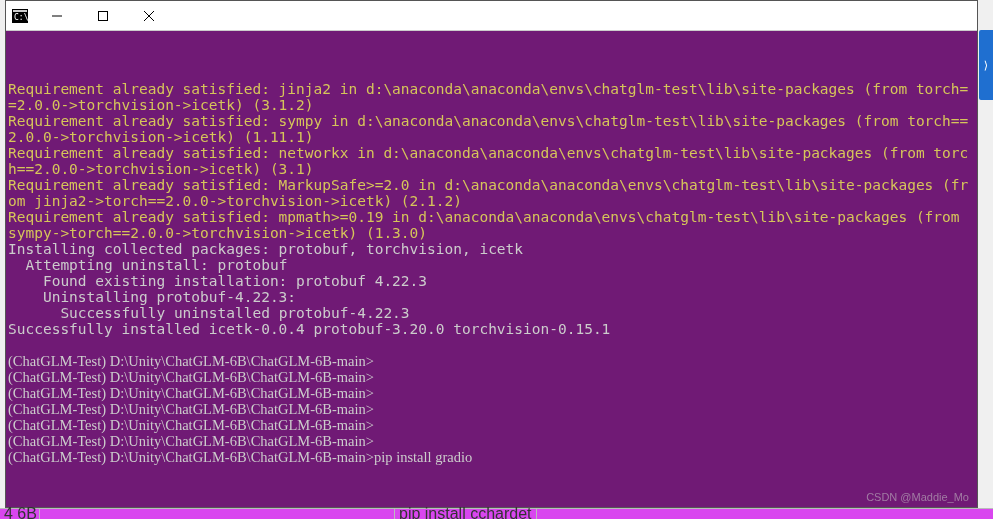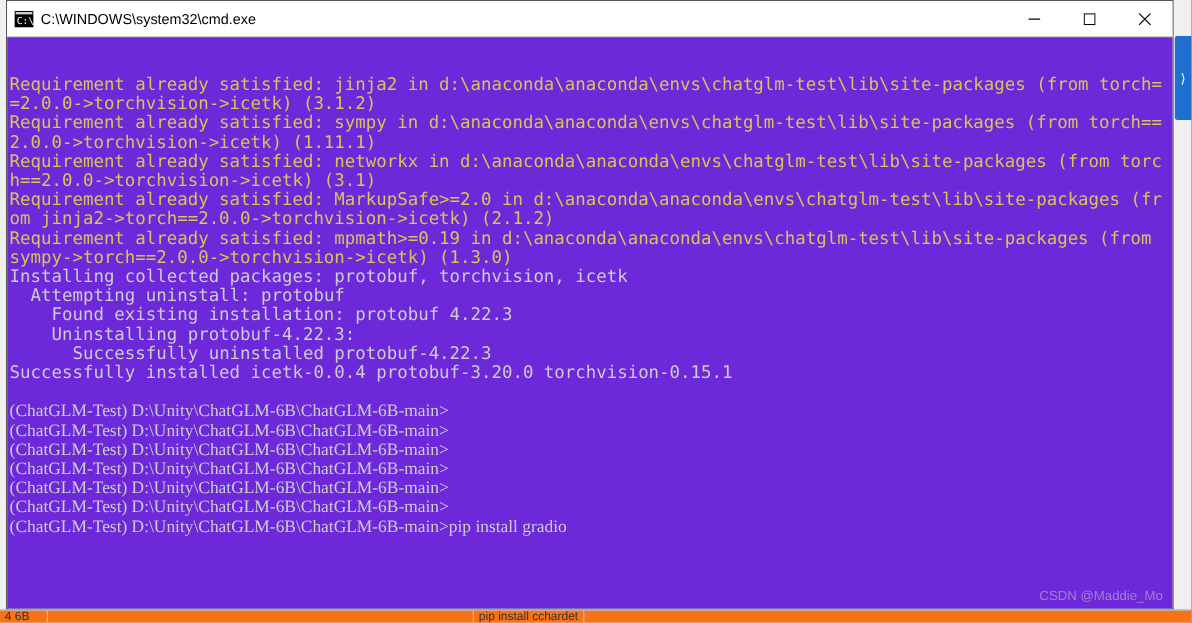--- a/index.html
+++ b/index.html
@@ -51,26 +51,26 @@
       width: 46px;
       height: 100%;
       display: flex;
       align-items: center;
       justify-content: center;
       color: #000;
     }
     .tb-btn svg { display: block; }
     .terminal {
       flex: 1;
-      background: #6d28d9;
+      background: #701a75;
       color: #cccccc;
       font-family: "NSimSun", "SimSun", "Consolas", monospace;
       font-size: 14.5px;
       line-height: 16px;
-      padding: 0 2px;
+      padding: 18px 2px;
       overflow: hidden;
       white-space: pre-wrap;
       word-break: break-all;
       position: relative;
     }
     .terminal .hl { color: #d6c55a; }
     .watermark {
       position: absolute;
       right: 8px;
       bottom: 2px;
@@ -94,24 +94,24 @@
       color: #fff;
       font-size: 11px;
       transform: rotate(0deg);
     }
     .bottombar {
       position: absolute;
       bottom: 0;
       left: 0;
       width: 993px;
       height: 11px;
-      background: #f97316;
+      background: #d946ef;
       border-top: 1px solid #bbb;
       display: flex;
-      font-size: 10px;
+      font-size: 16px;
       color: #333;
     }
     .bottombar .seg {
       border-right: 1px solid #bbb;
       padding: 0 4px;
       height: 100%;
       display: flex;
       align-items: center;
       white-space: nowrap;
     }
@@ -124,21 +124,20 @@
 
 <div class="window">
   <div class="titlebar">
     <div class="titlebar-icon">
       <svg width="16" height="14" viewBox="0 0 16 14">
         <rect x="0" y="0" width="16" height="14" fill="#000"></rect>
         <rect x="1" y="1" width="14" height="2" fill="#ccc"></rect>
         <text x="2" y="11" font-size="8" fill="#fff" font-family="monospace">C:\</text>
       </svg>
     </div>
-    <div class="titlebar-title">C:\WINDOWS\system32\cmd.exe</div>
     <div class="titlebar-controls">
       <div class="tb-btn">
         <svg width="10" height="10" viewBox="0 0 10 10">
             <line x1="0" y1="5" x2="10" y2="5" stroke="#000" stroke-width="1"></line>
           </svg>
       </div>
       <div class="tb-btn">
         <svg width="10" height="10" viewBox="0 0 10 10">
             <rect x="0.5" y="0.5" width="9" height="9" fill="none" stroke="#000" stroke-width="1"></rect>
           </svg>

